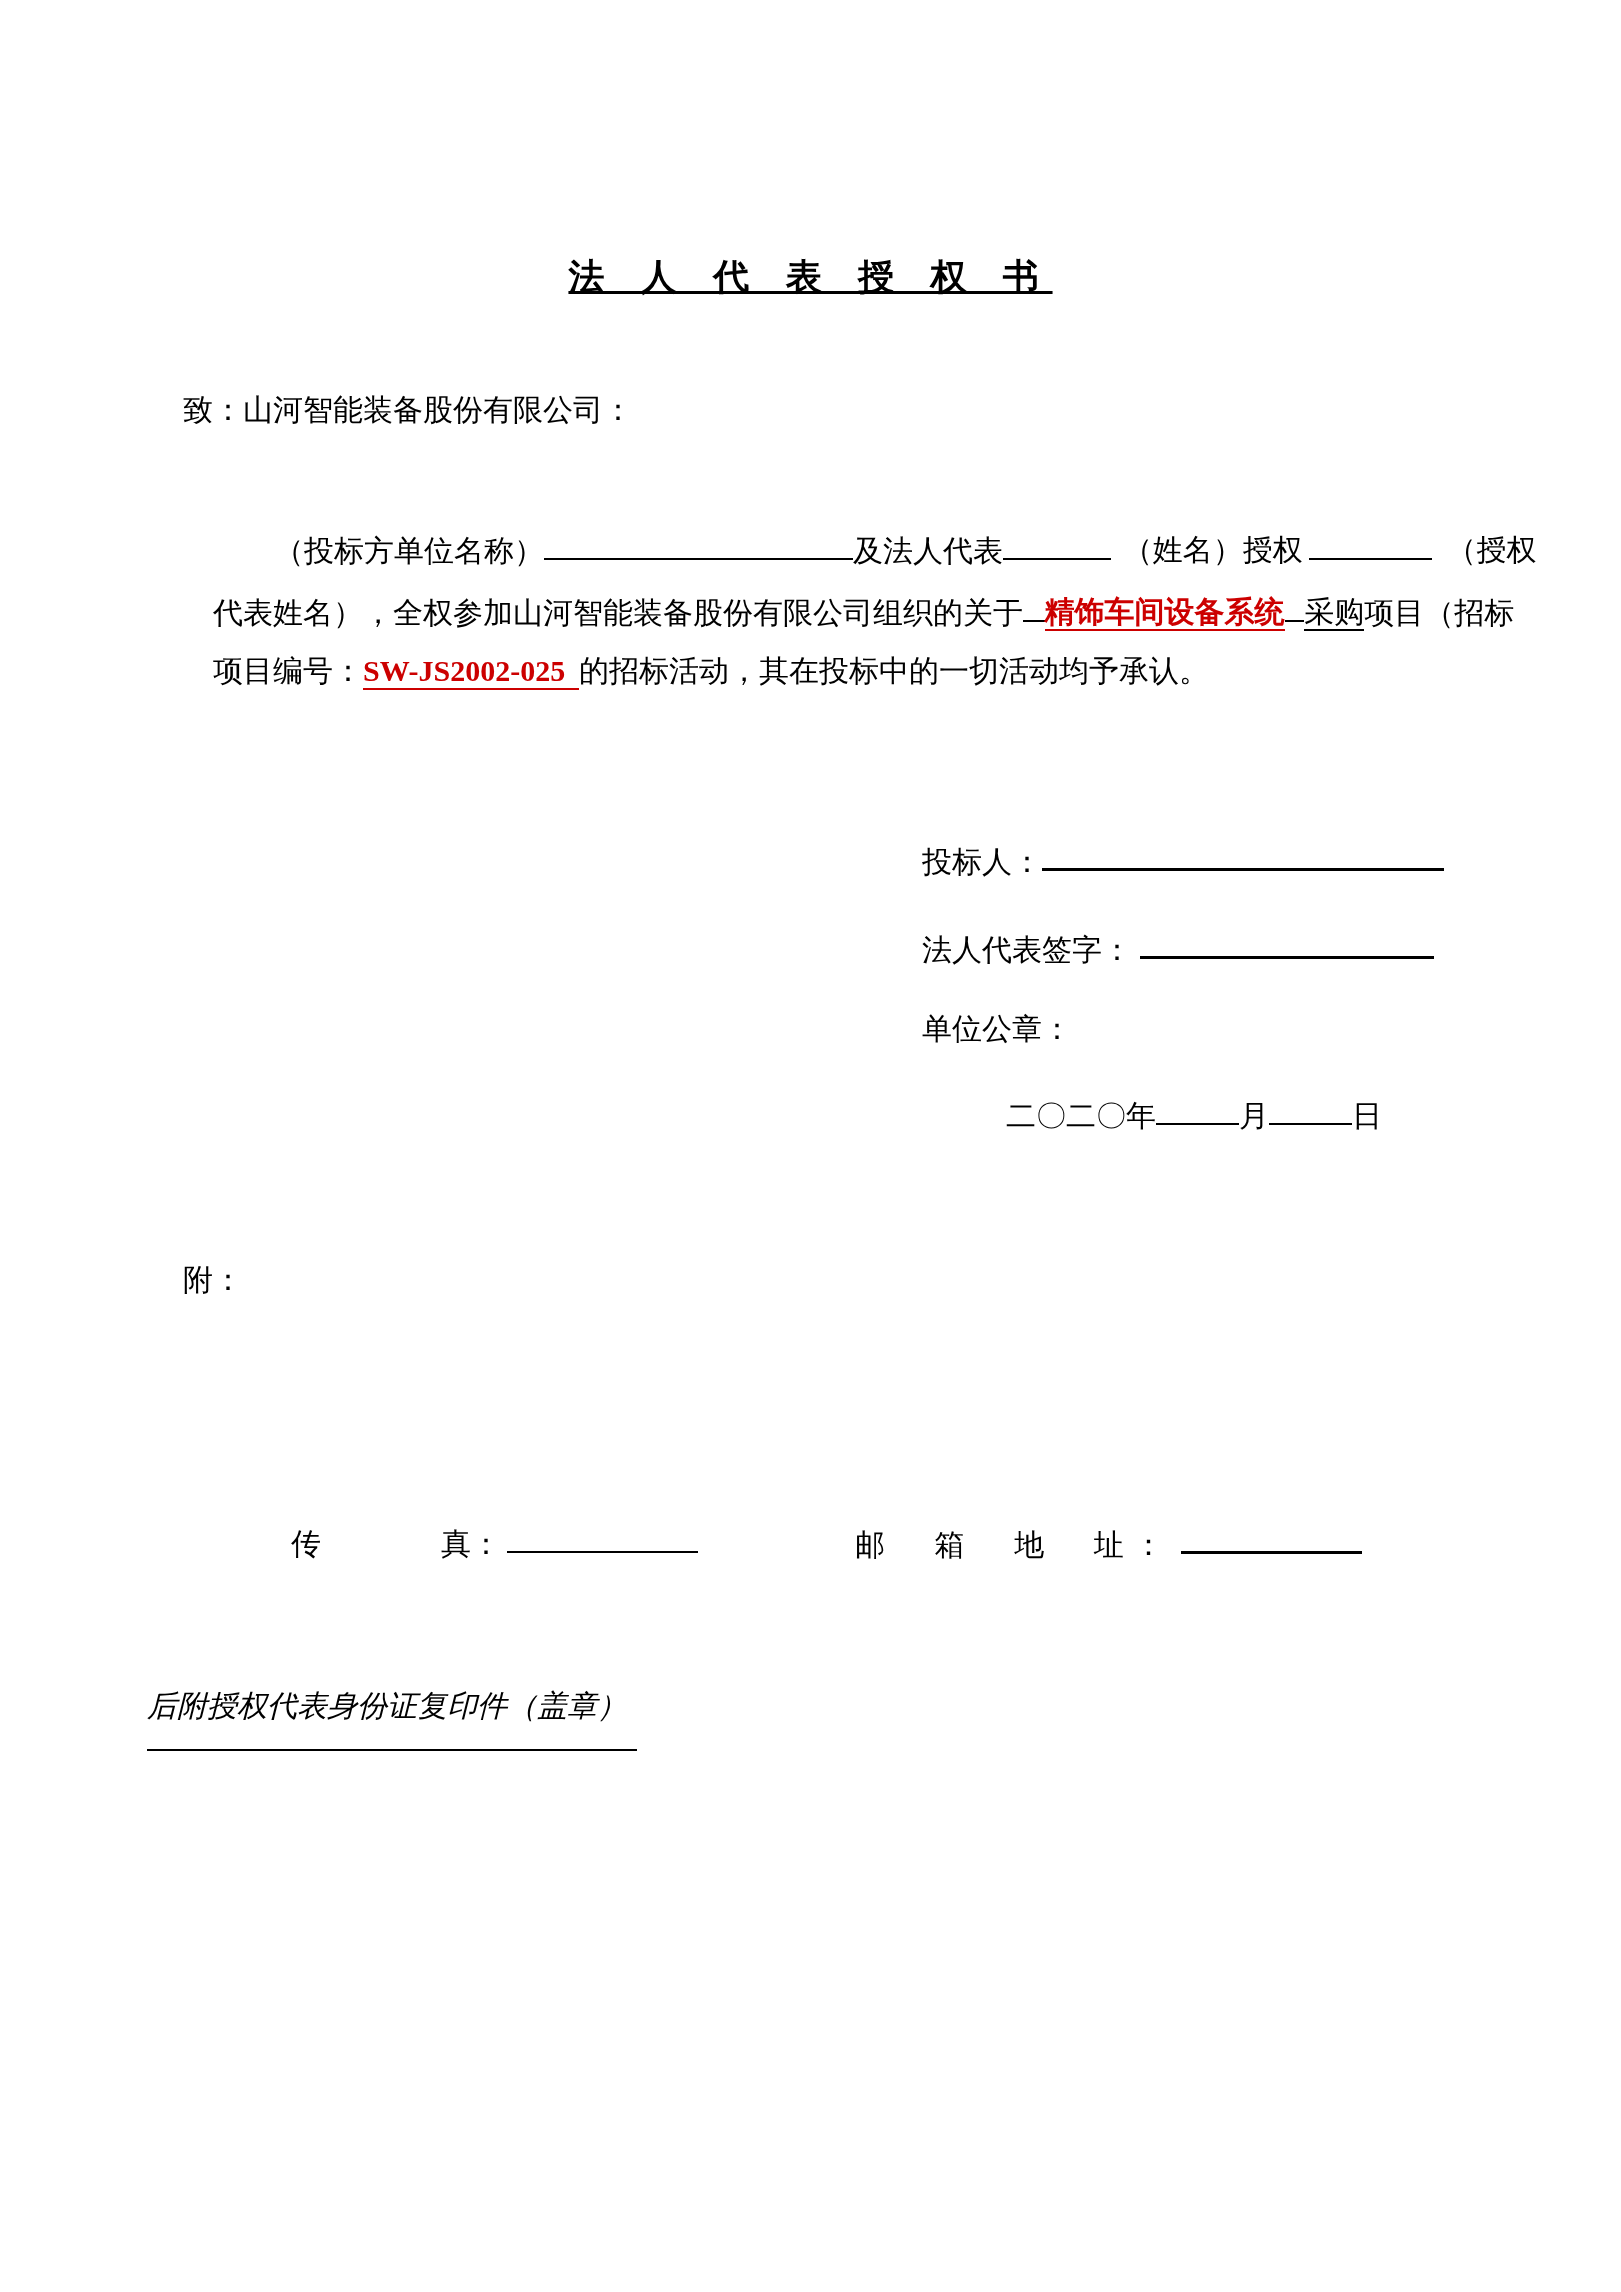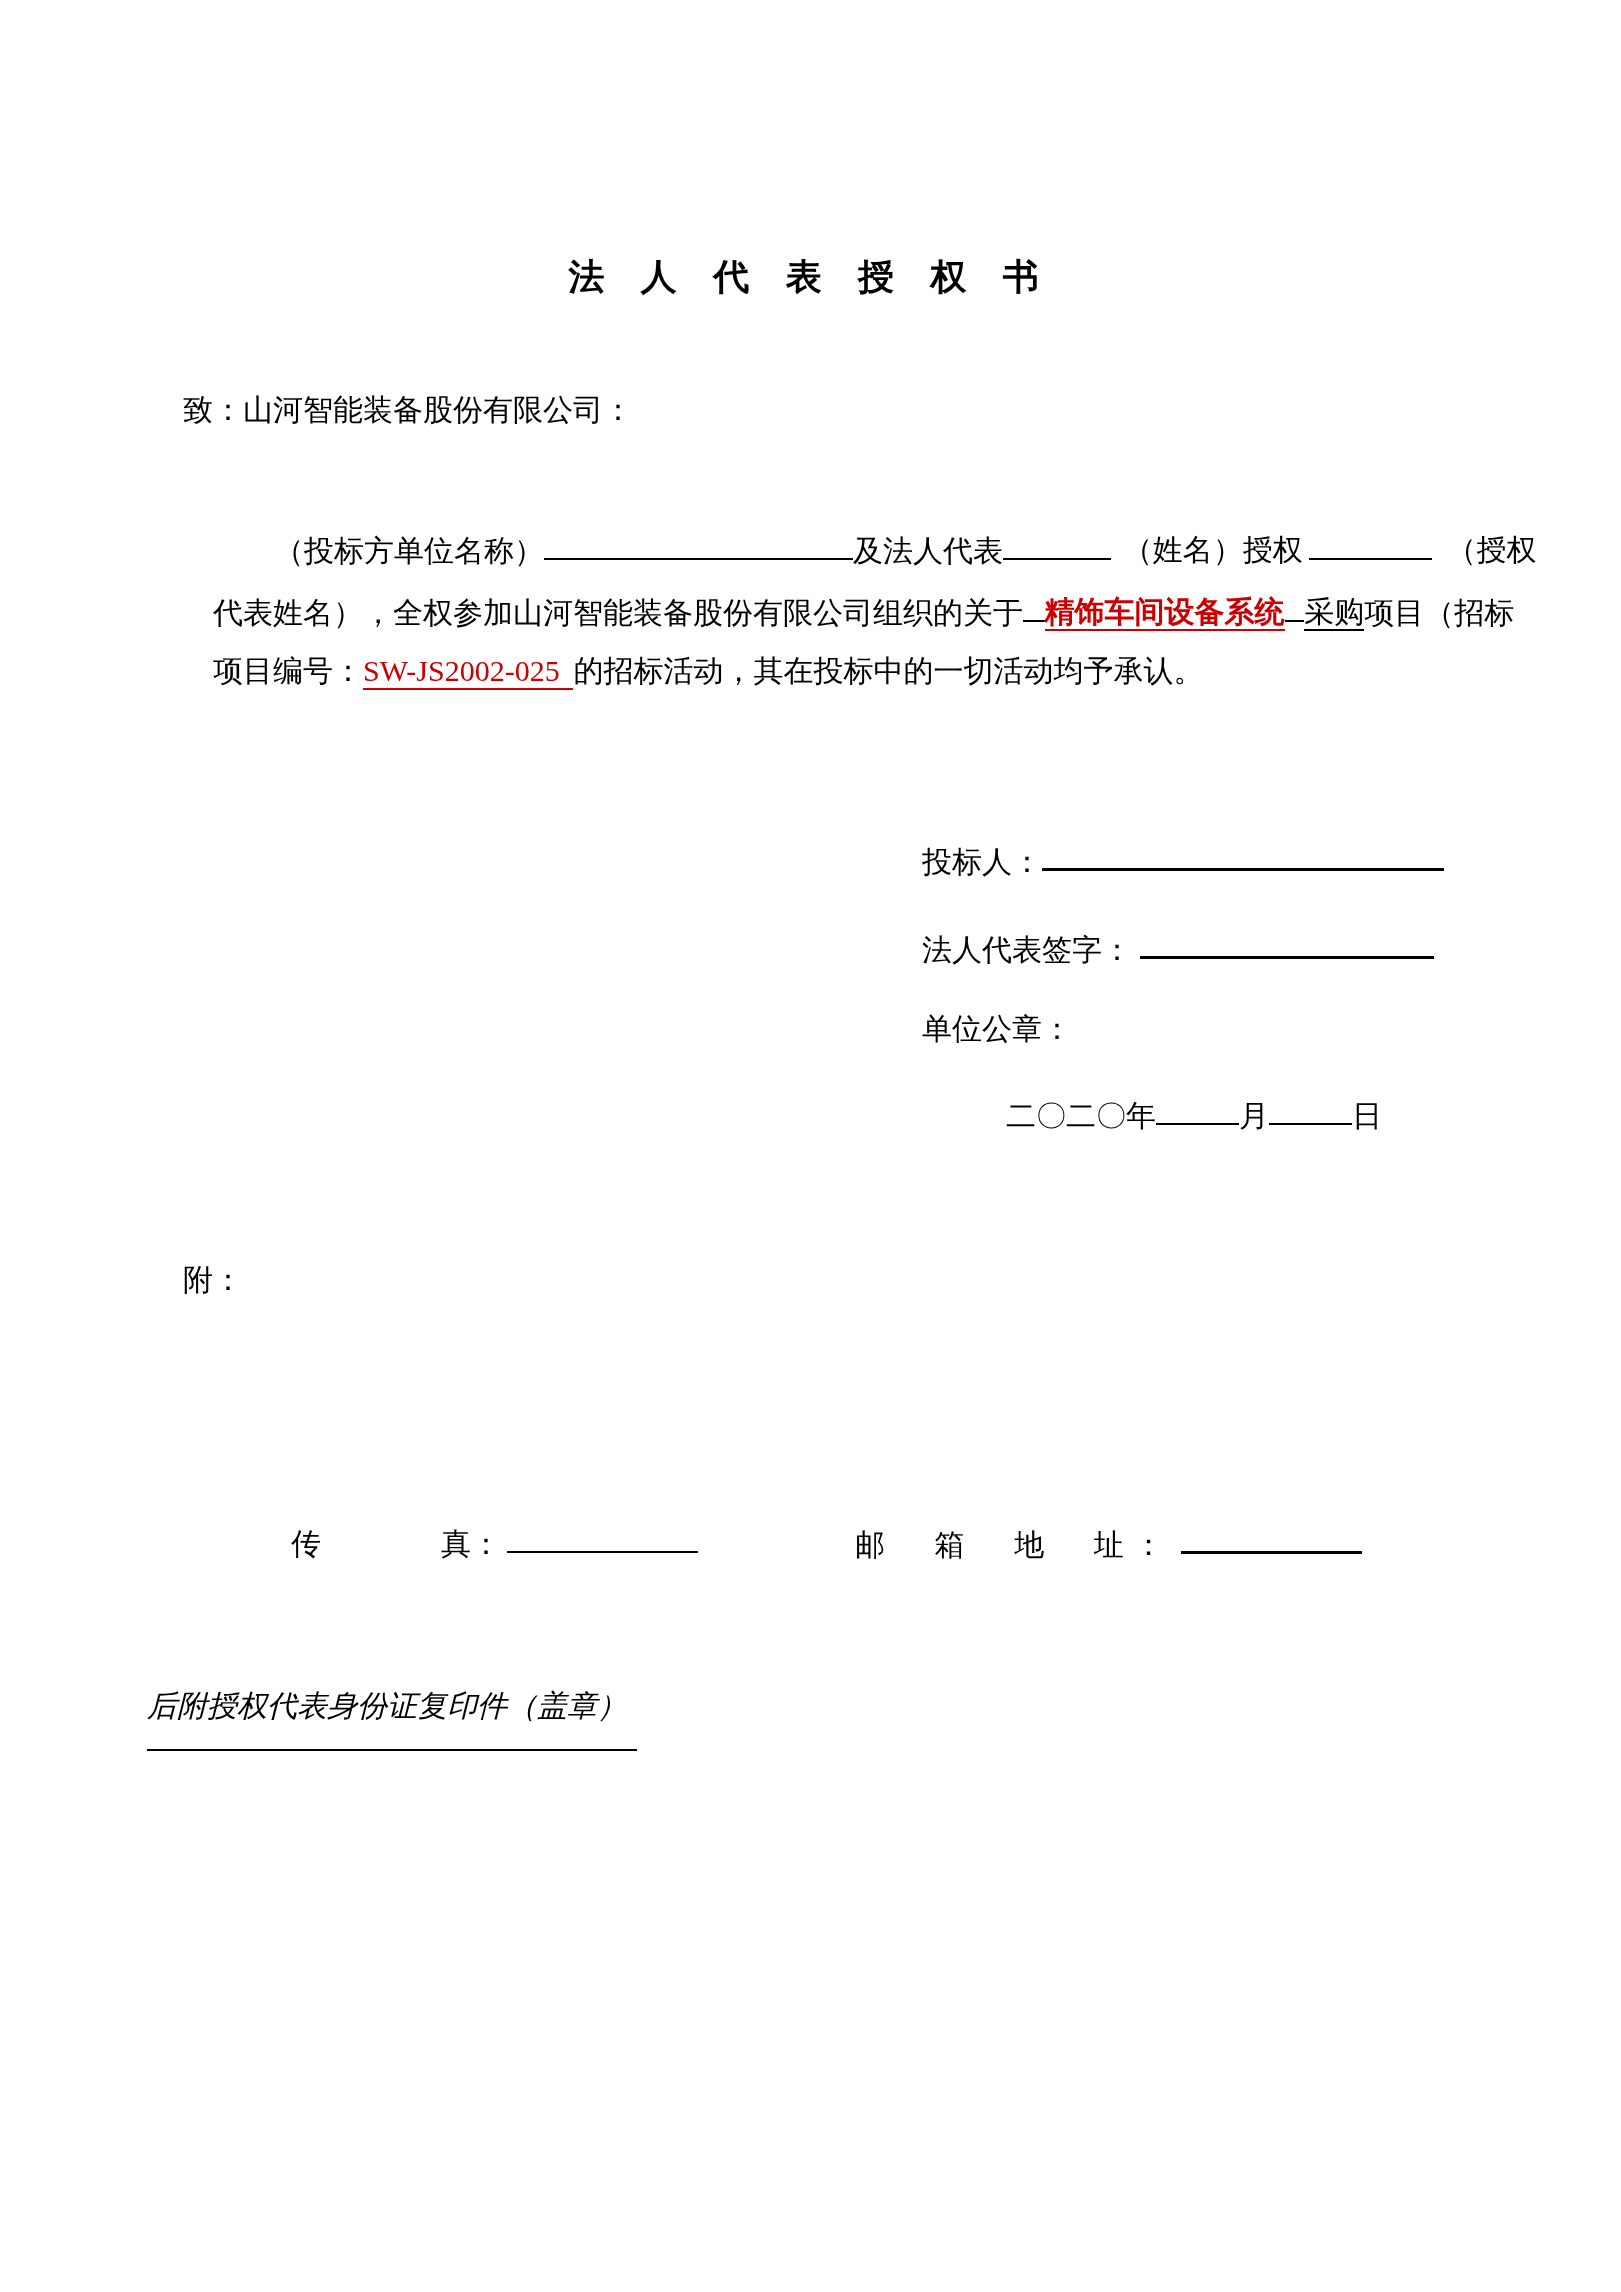--- a/index.html
+++ b/index.html
@@ -13,20 +13,21 @@
     overflow:hidden;
   }
   .abs{position:absolute;}
   .txt{font-size:30px;line-height:1.35;white-space:pre;margin-left:36px;}
   .title{
     left:0;top:253px;width:1621px;
     text-align:center;
     font-size:36px;font-weight:bold;
     letter-spacing:13.7px;
     white-space:pre;
+    text-decoration:underline;
   }
   .para-line{left:147px;width:1362px;}
   .indent{padding-left:61px;}
   
   .blank{
     display:inline-block;
     height:1.05em;
     border-bottom:2px solid #000;
     vertical-align:baseline;
   }
@@ -41,21 +42,21 @@
   .w85{width:83px;}
   .w32{width:31px;}
   .w22{width:21.6px;}
   .w20{width:19.6px;}
   .gap12{margin-left:11.8px;}
   .gap15{margin-left:14.7px;}
   .gap8{margin-left:7.8px;}
   .gap6{margin-left:5.9px;}
   .gap18{margin-left:17.6px;}
   .gap4{margin-left:3.9px;}
-  .red{color:var(--red,#cc0000);}
+  .red{color:var(--red,#cc0000);font-weight:bold;}
   .u-red{
     border-bottom:2.9px solid var(--red,#cc0000);
     padding-bottom:1px;
     font-weight:bold;
   }
   .u-red-code{
     border-bottom:2.9px solid var(--red,#cc0000);
     padding-bottom:1px;
     padding-right:13.7px;
   }

